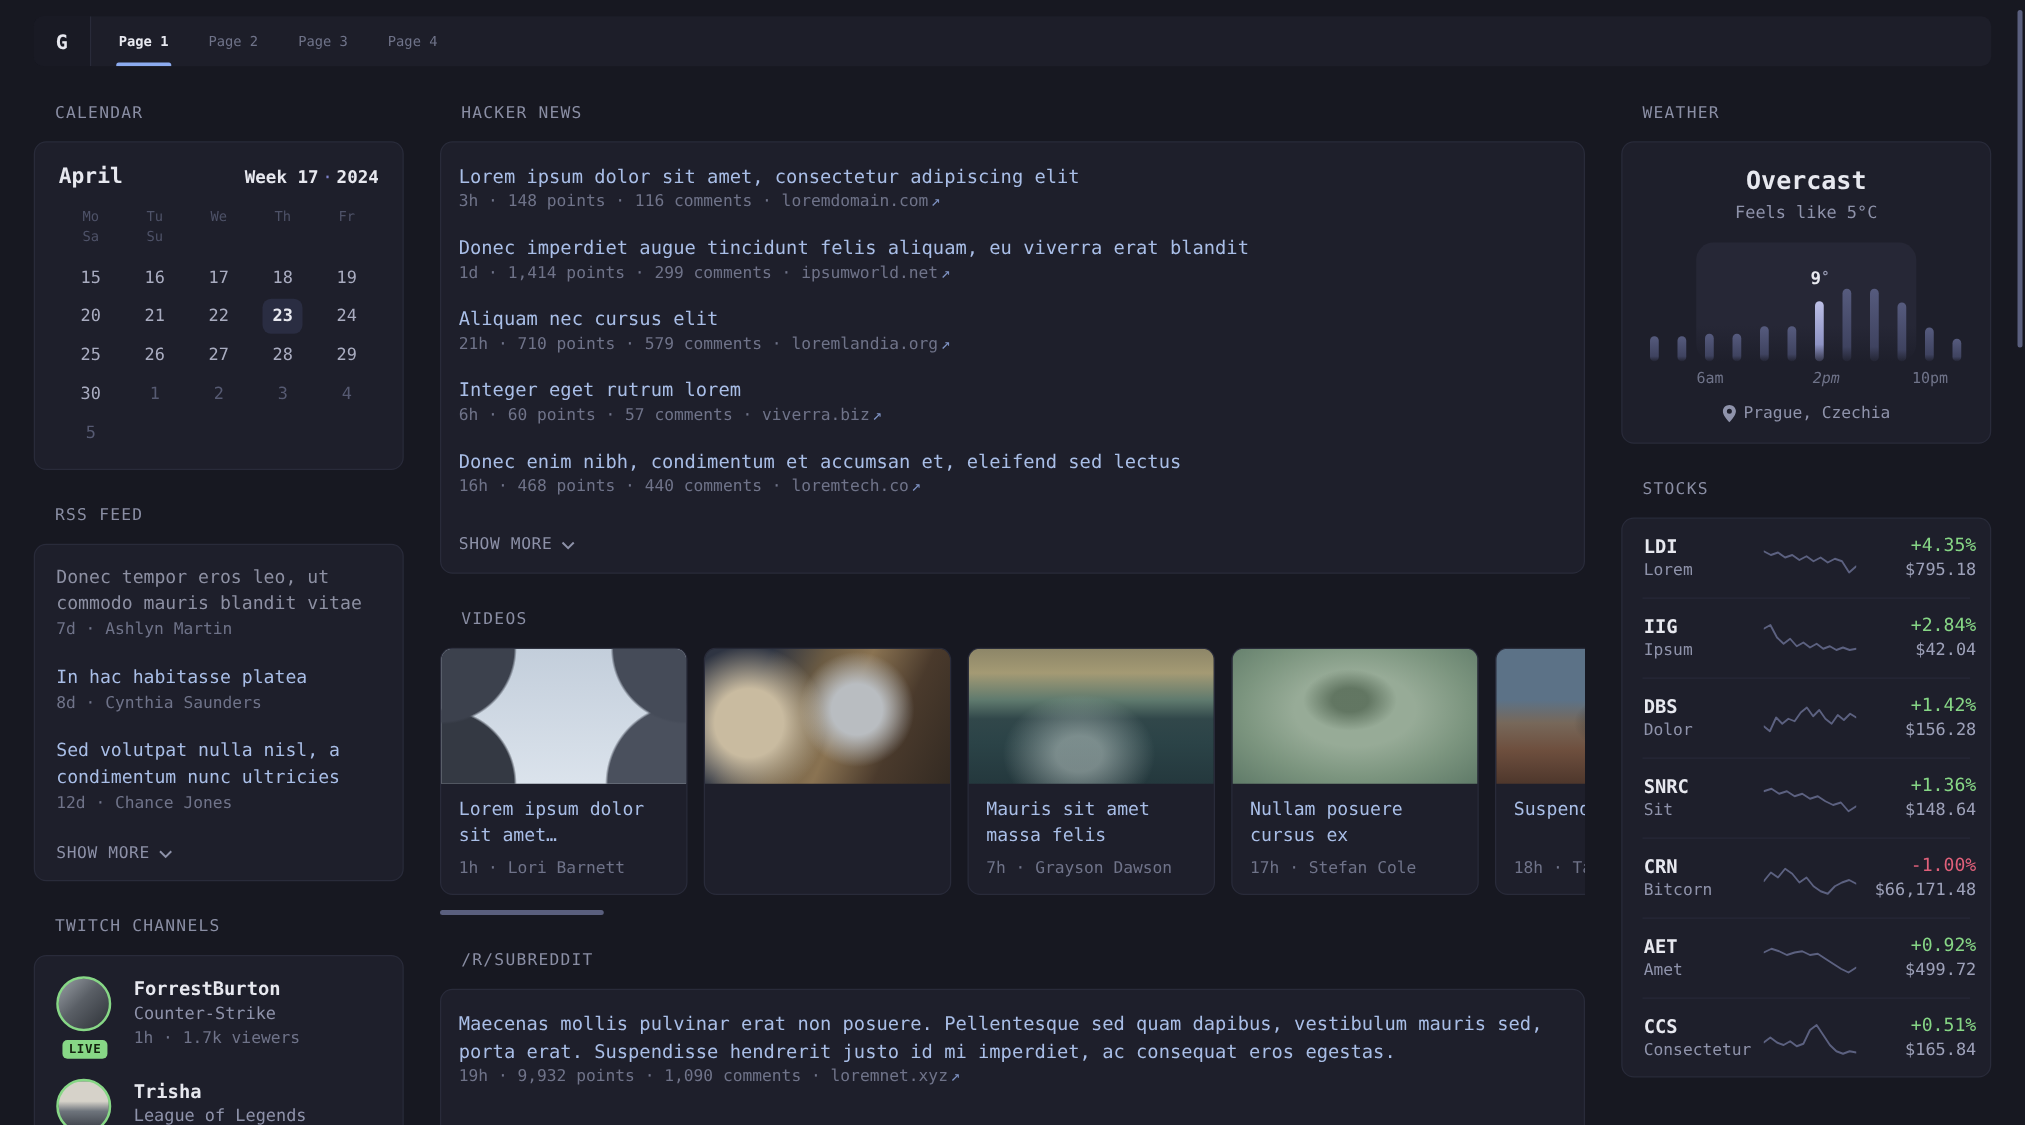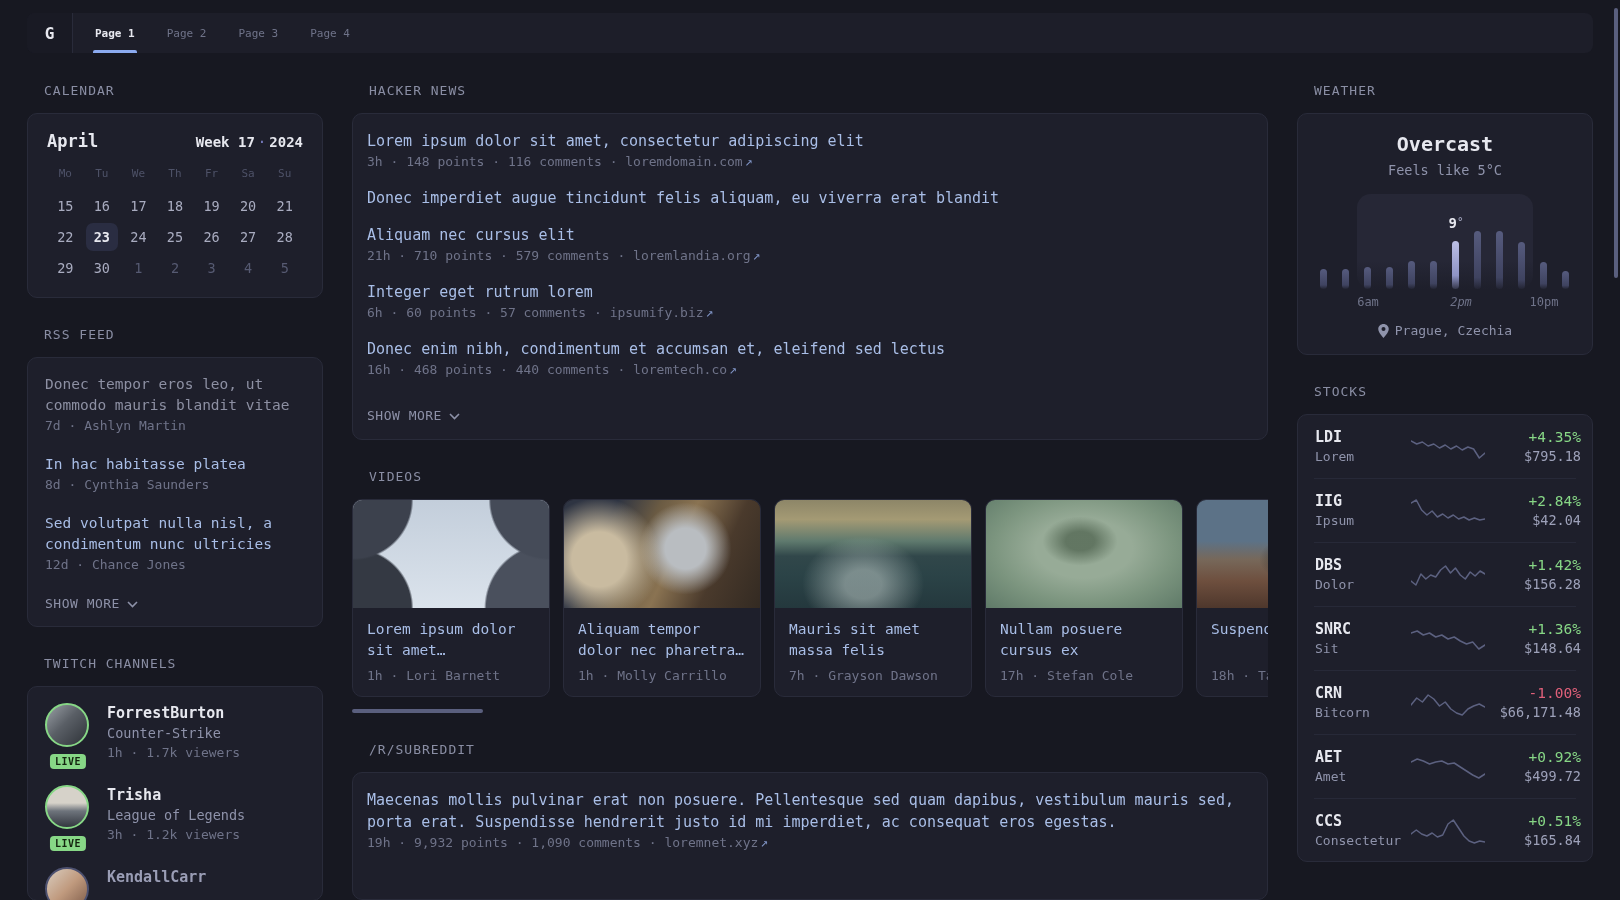--- a/index.html
+++ b/index.html
@@ -30,21 +30,21 @@
   .widget h2{font-size:13px;font-weight:normal;letter-spacing:1px;color:var(--c-header);margin:0 0 15px 17px;}
   .widget{margin-bottom:29px;}
   .card{background:var(--c-card);border:1px solid var(--c-border);border-radius:10px;}
 
   
   .calendar-card{padding:17px 19px 15px;}
   .cal-top{display:flex;justify-content:space-between;align-items:baseline;}
   .cal-month{font-size:17px;font-weight:bold;color:var(--c-text-white);}
   .cal-week{font-size:14px;font-weight:bold;color:var(--c-text-white);}
   .cal-week .sep{color:#7c81c8;font-weight:normal;padding:0 3px;}
-  .cal-grid{display:grid;grid-template-columns:repeat(7,1fr);row-gap:3px;margin-top:12px;justify-items:center;}
+  .cal-grid{display:grid;grid-template-columns:repeat(5,1fr);row-gap:3px;margin-top:12px;justify-items:center;}
   .cal-grid.head{margin-top:16px;}
   .cal-dow{font-size:11px;color:#4e5268;}
   .cal-day{font-size:13.5px;color:#a9acc0;width:32px;height:28px;display:flex;align-items:center;justify-content:center;border-radius:7px;cursor:pointer;}
   .cal-day.sel{background:var(--c-selected-day);color:var(--c-text-white);font-weight:bold;}
   .cal-day.dim{color:#565a72;}
 
   
   .rss-card{padding:16px 17px 14px;}
   .rss-item{margin-bottom:18px;}
   .rss-title{display:block;font-size:14.5px;line-height:21px;color:var(--c-link);text-decoration:none;cursor:pointer;}
@@ -270,33 +270,37 @@
         <div class="card hn-card">
           <article class="hn-item">
             <a class="story-title">Lorem ipsum dolor sit amet, consectetur adipiscing elit</a>
             <div class="meta">
               <span>3h · 148 points · 116 comments ·</span>
               <a class="domain"><span>loremdomain.com</span><span class="ext">↗</span></a>
             </div>
           </article>
           <article class="hn-item">
             <a class="story-title">Donec imperdiet augue tincidunt felis aliquam, eu viverra erat blandit</a>
+            <div class="meta">
+              <span>1d · 1,414 points · 299 comments ·</span>
+              <a class="domain"><span>ipsumworld.net</span><span class="ext">↗</span></a>
+            </div>
           </article>
           <article class="hn-item">
             <a class="story-title">Aliquam nec cursus elit</a>
             <div class="meta">
               <span>21h · 710 points · 579 comments ·</span>
               <a class="domain"><span>loremlandia.org</span><span class="ext">↗</span></a>
             </div>
           </article>
           <article class="hn-item">
             <a class="story-title">Integer eget rutrum lorem</a>
             <div class="meta">
               <span>6h · 60 points · 57 comments ·</span>
-              <a class="domain"><span>ipsumify.biz</span><span class="ext">↗</span></a>
+              <a class="domain"><span>viverra.biz</span><span class="ext">↗</span></a>
             </div>
           </article>
           <article class="hn-item">
             <a class="story-title">Donec enim nibh, condimentum et accumsan et, eleifend sed lectus</a>
             <div class="meta">
               <span>16h · 468 points · 440 comments ·</span>
               <a class="domain"><span>loremtech.co</span><span class="ext">↗</span></a>
             </div>
           </article>
           <div class="show-more hn-show">
@@ -313,24 +317,20 @@
         <div class="video-row">
           <div class="video-card">
             <div class="thumb thumb-1"></div>
             <div class="video-info">
               <a class="video-title">Lorem ipsum dolor sit amet consectetu…</a>
               <div class="video-meta">1h · Lori Barnett</div>
             </div>
           </div>
           <div class="video-card">
             <div class="thumb thumb-2"></div>
-            <div class="video-info">
-              <a class="video-title">Aliquam tempor dolor nec pharetra…</a>
-              <div class="video-meta">1h · Molly Carrillo</div>
-            </div>
           </div>
           <div class="video-card">
             <div class="thumb thumb-3"></div>
             <div class="video-info">
               <a class="video-title">Mauris sit amet massa felis</a>
               <div class="video-meta">7h · Grayson Dawson</div>
             </div>
           </div>
           <div class="video-card">
             <div class="thumb thumb-4"></div>

